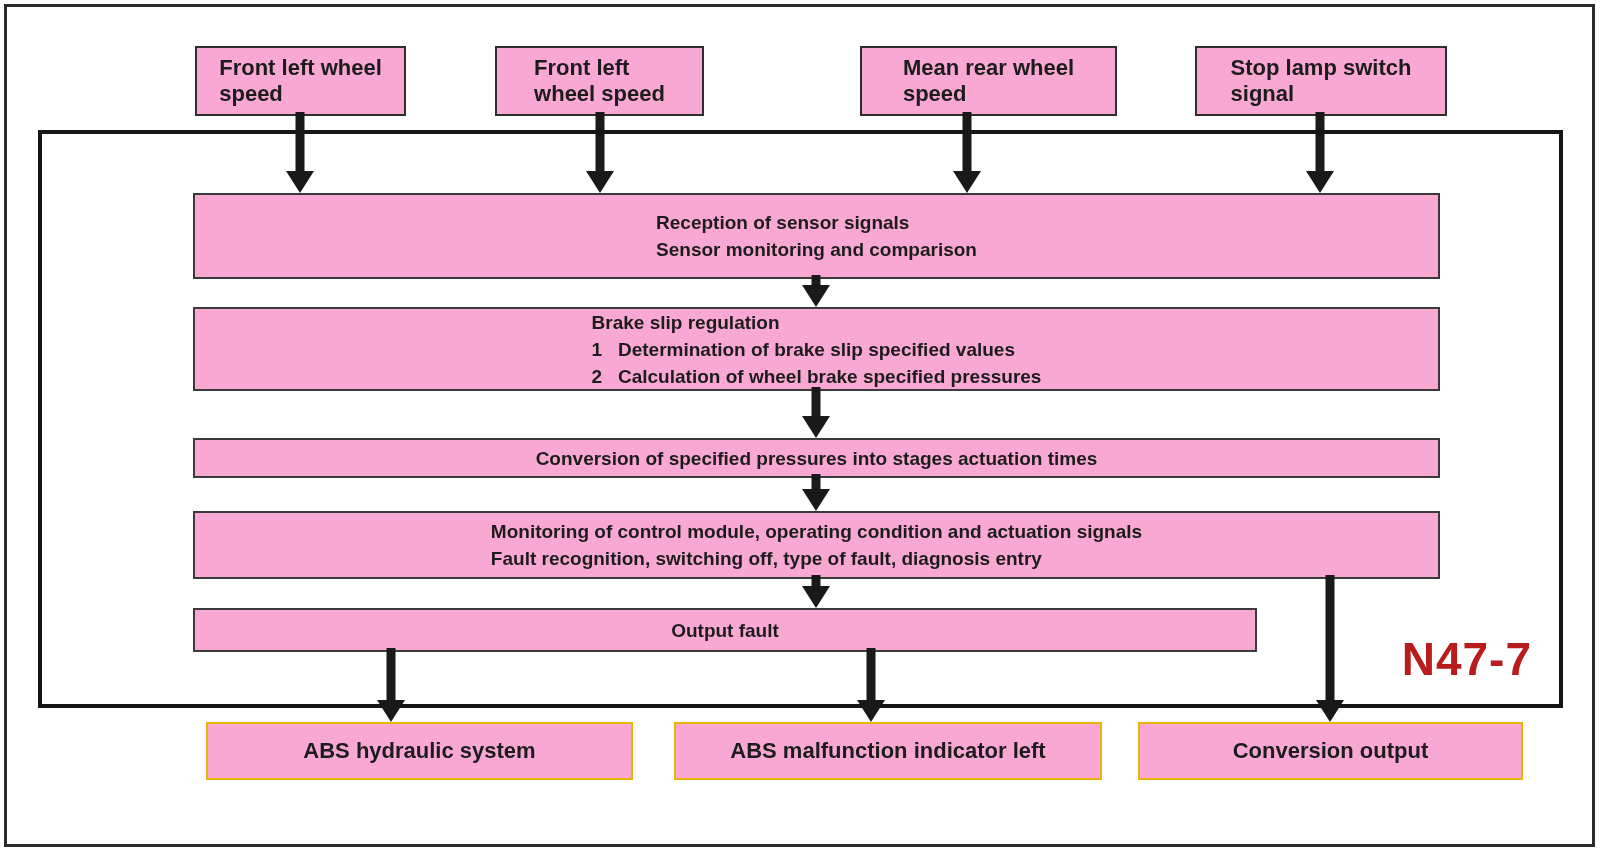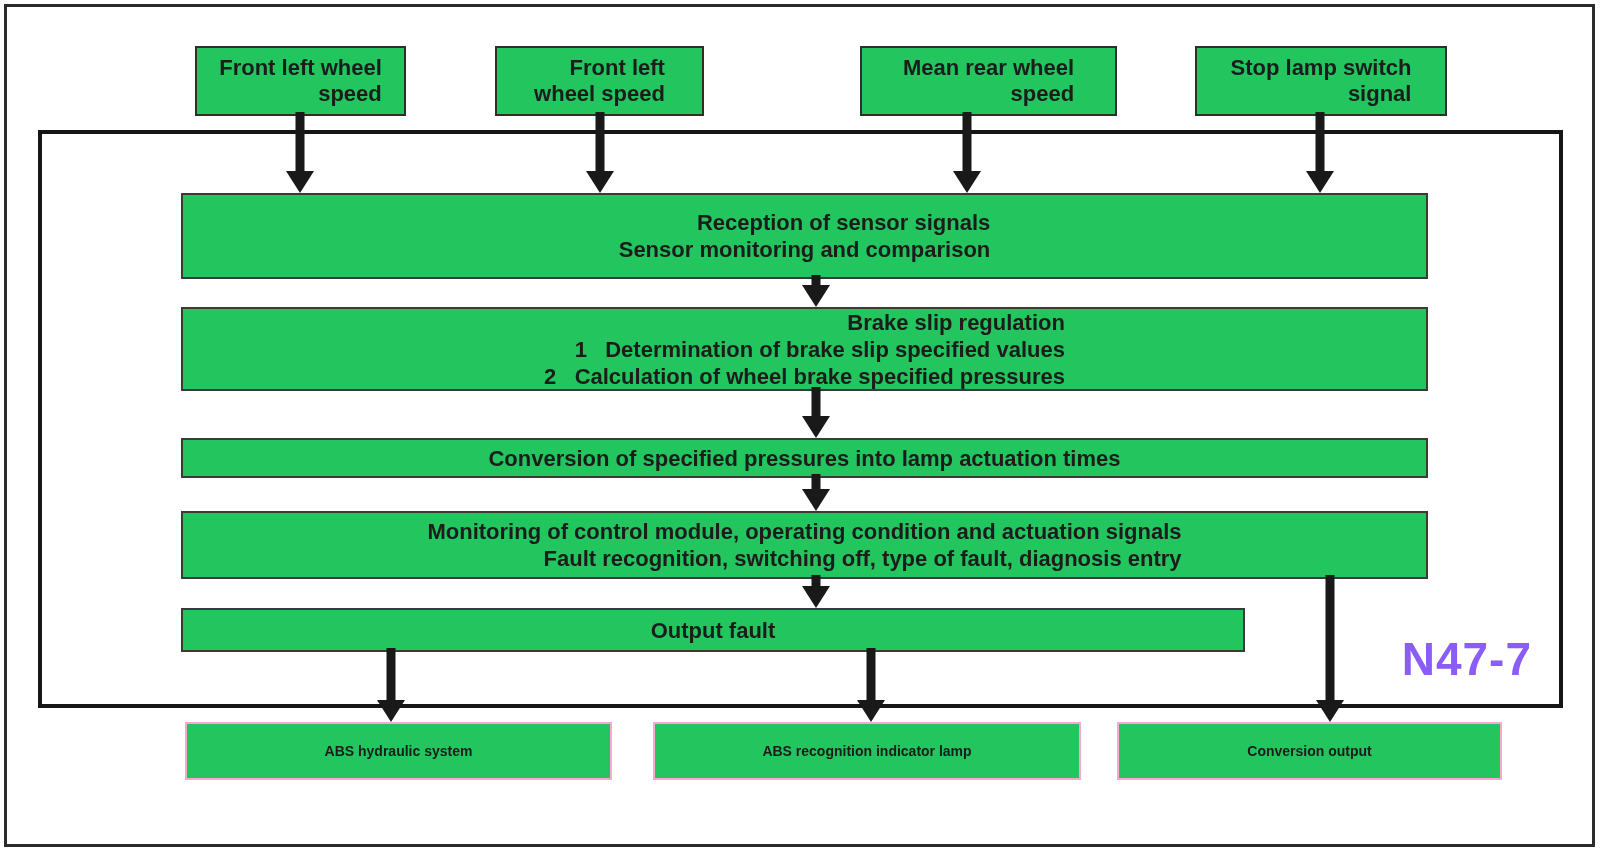--- a/index.html
+++ b/index.html
@@ -11,46 +11,46 @@
     position:absolute;left:4px;top:4px;right:5px;bottom:4px;
     border:3px solid #2b2b2b;background:#ffffff;
   }
   
   .module-box{
     position:absolute;left:38px;top:130px;width:1517px;height:570px;
     border:4px solid #161616;background:transparent;
   }
   
   .in-box,.proc-box,.out-box{
-    position:absolute;background:#22c55e;
+    position:absolute;background:#f9a8d4;
     display:flex;align-items:center;justify-content:center;
-    text-align:right;font-weight:600;white-space:pre-line;
+    text-align:left;font-weight:600;white-space:pre-line;
   }
   .in-box{top:46px;height:66px;border:2px solid #2e2e2e;font-size:22px;line-height:26px;}
   #in-a{left:195px;width:207px}
   #in-b{left:495px;width:205px}
   #in-c{left:860px;width:253px}
   #in-d{left:1195px;width:248px}
 
-  .proc-box{left:181px;width:1243px;border:2px solid #3a3a3a;font-size:22px;line-height:27px;}
+  .proc-box{left:193px;width:1243px;border:2px solid #3a3a3a;font-size:19px;line-height:27px;}
   #p-reception{top:193px;height:82px}
   #p-brakeslip{top:307px;height:80px}
   #p-conversion{top:438px;height:36px}
   #p-monitoring{top:511px;height:64px}
   #p-output{top:608px;height:40px;width:1060px}
 
-  .out-box{top:722px;height:54px;border:2px solid #f9a8d4;font-size:14px;line-height:26px;}
+  .out-box{top:722px;height:54px;border:2px solid #eab308;font-size:22px;line-height:26px;margin-left:21px;}
   #o-a{left:185px;width:423px}
   #o-b{left:653px;width:424px}
   #o-c{left:1117px;width:381px}
 
   .module-label{
     position:absolute;left:1360px;top:632px;width:172px;
     text-align:right;font-size:46px;font-weight:700;letter-spacing:1px;
-    color:#8b5cf6;
+    color:#b91c1c;
   }
 
   
   .varrow{position:absolute;width:28px;}
   .varrow .stem{
     position:absolute;left:50%;transform:translateX(-50%);
     top:0;bottom:20px;width:9px;background:#191919;
   }
   .varrow .head{
     position:absolute;left:50%;transform:translateX(-50%);bottom:0;
@@ -105,21 +105,21 @@
 <div class="varrow" id="ar-in4">
   <div class="stem"></div>
   <div class="head"></div>
 </div>
 
 <div class="proc-box" id="p-reception">Reception of sensor signals
 Sensor monitoring and comparison</div>
 <div class="proc-box" id="p-brakeslip">Brake slip regulation
 1&nbsp;&nbsp;&nbsp;Determination of brake slip specified values
 2&nbsp;&nbsp;&nbsp;Calculation of wheel brake specified pressures</div>
-<div class="proc-box" id="p-conversion">Conversion of specified pressures into lamp actuation times</div>
+<div class="proc-box" id="p-conversion">Conversion of specified pressures into stages actuation times</div>
 <div class="proc-box" id="p-monitoring">Monitoring of control module, operating condition and actuation signals
 Fault recognition, switching off, type of fault, diagnosis entry</div>
 <div class="proc-box" id="p-output">Output fault</div>
 
 <div class="varrow" id="ar-p1">
   <div class="stem"></div>
   <div class="head"></div>
 </div>
 <div class="varrow" id="ar-p2">
   <div class="stem"></div>
@@ -141,14 +141,14 @@
 <div class="varrow" id="ar-o2">
   <div class="stem"></div>
   <div class="head"></div>
 </div>
 <div class="varrow" id="ar-o3">
   <div class="stem"></div>
   <div class="head"></div>
 </div>
 
 <div class="out-box" id="o-a">ABS hydraulic system</div>
-<div class="out-box" id="o-b">ABS recognition indicator lamp</div>
+<div class="out-box" id="o-b">ABS malfunction indicator left</div>
 <div class="out-box" id="o-c">Conversion output</div>
 
 </body></html>

